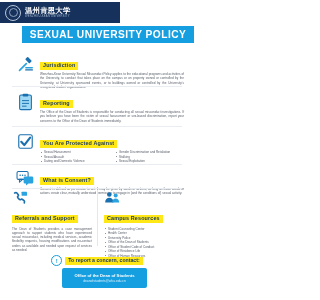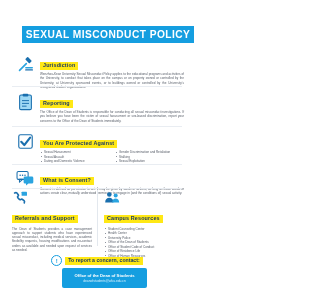--- a/index.html
+++ b/index.html
@@ -100,23 +100,30 @@
   .cb1{color:#fff;font-weight:bold;font-size:4.2px;line-height:6px;}
   .cb2{color:#d8f1fd;font-size:3.3px;line-height:5px;}
 
   svg{display:block;}
 </style>
 </head>
 <body>
 
 <div class="poster">
 
+  <div class="logobar">
+    <div class="crest"></div>
+    <div class="logotext">
+      <div class="cn">温州肯恩大学</div>
+      <div class="en">WENZHOU-KEAN UNIVERSITY</div>
+    </div>
+  </div>
 
   <div class="titlebar">
-    <span>SEXUAL MISCONDUCT POLICY</span>
+    <span>SEXUAL UNIVERSITY POLICY</span>
   </div>
 
   <div class="sec" style="left:10px;top:53px;width:174px;">
     <div class="iconbox">
       <svg width="19" height="19" viewBox="0 0 24 24">
         <g stroke="#2aa4e0" stroke-width="2.1" stroke-linecap="round" fill="none">
           <line x1="4.5" y1="19.5" x2="13" y2="11"></line>
         </g>
         <g fill="#1a6fae">
           <rect x="12" y="4.2" width="7.6" height="4.6" rx="1" transform="rotate(45 15.8 6.5)"></rect>

